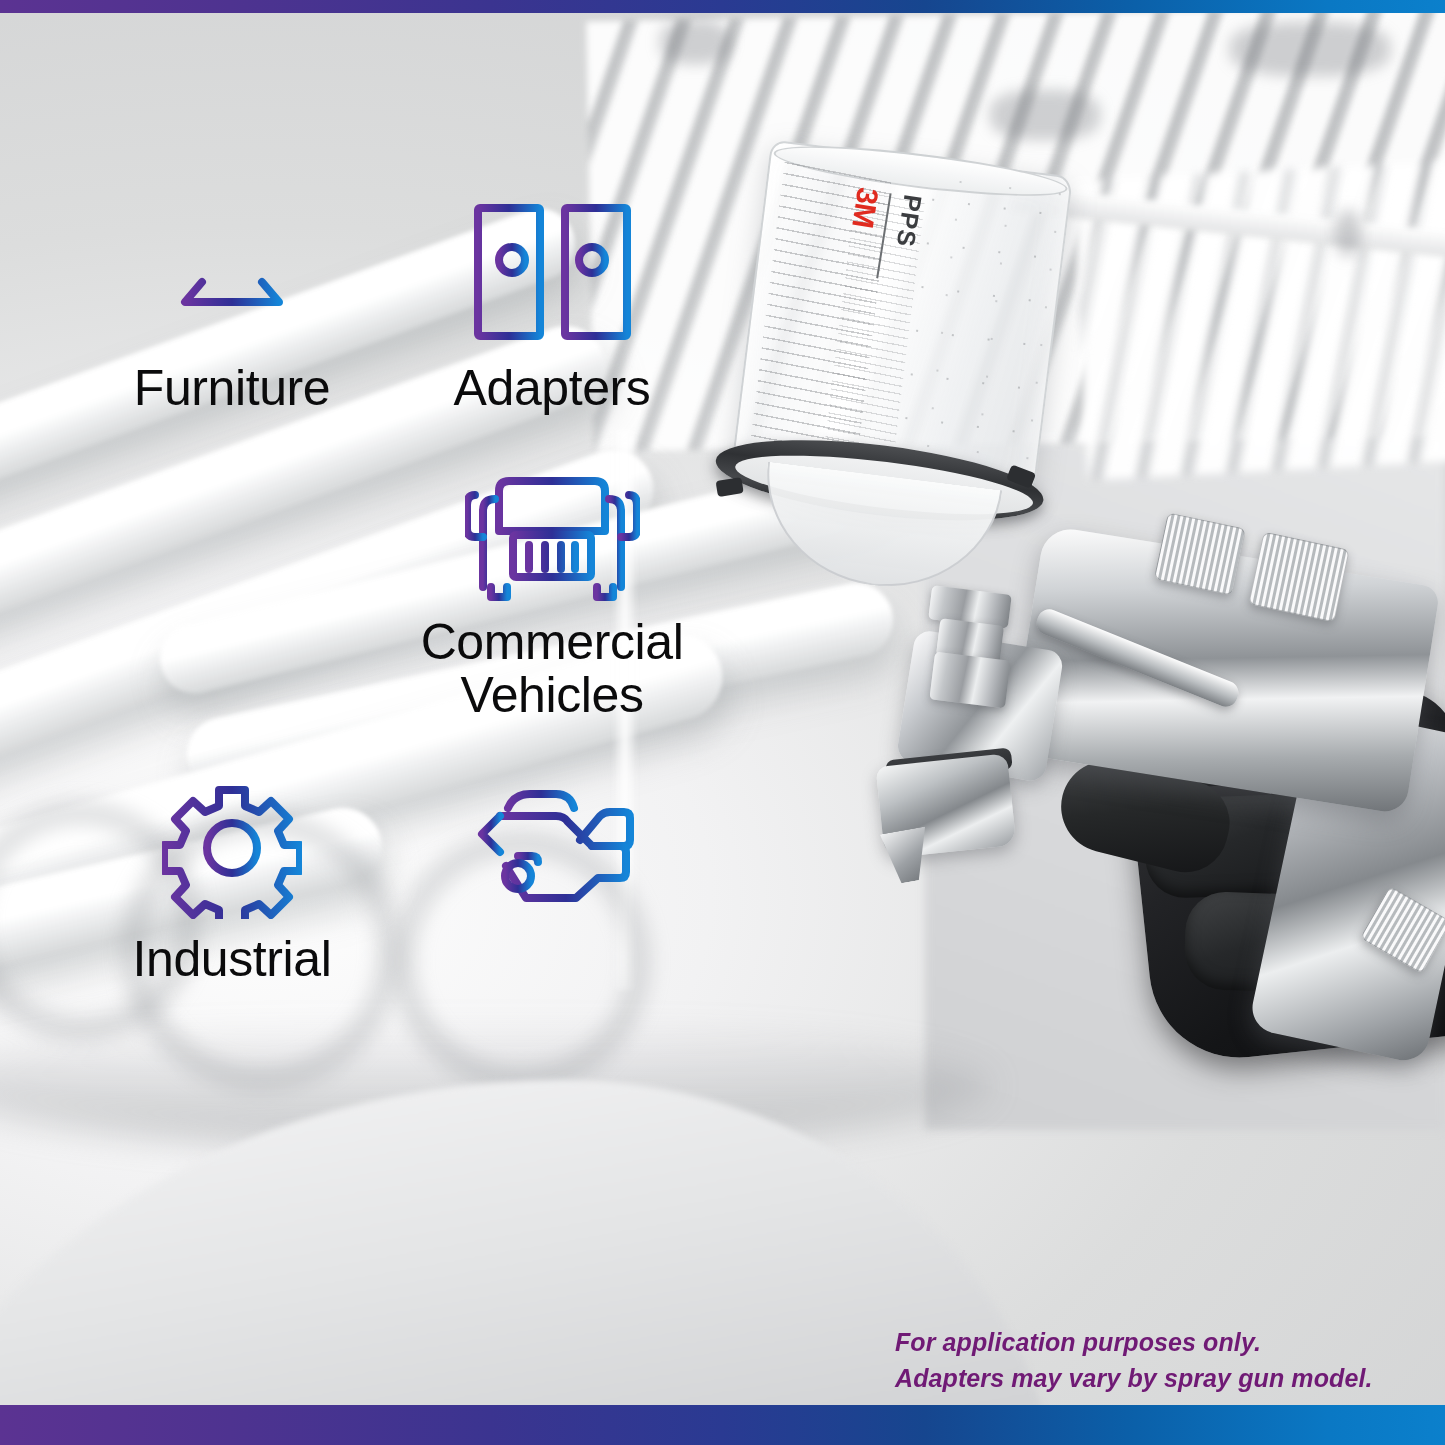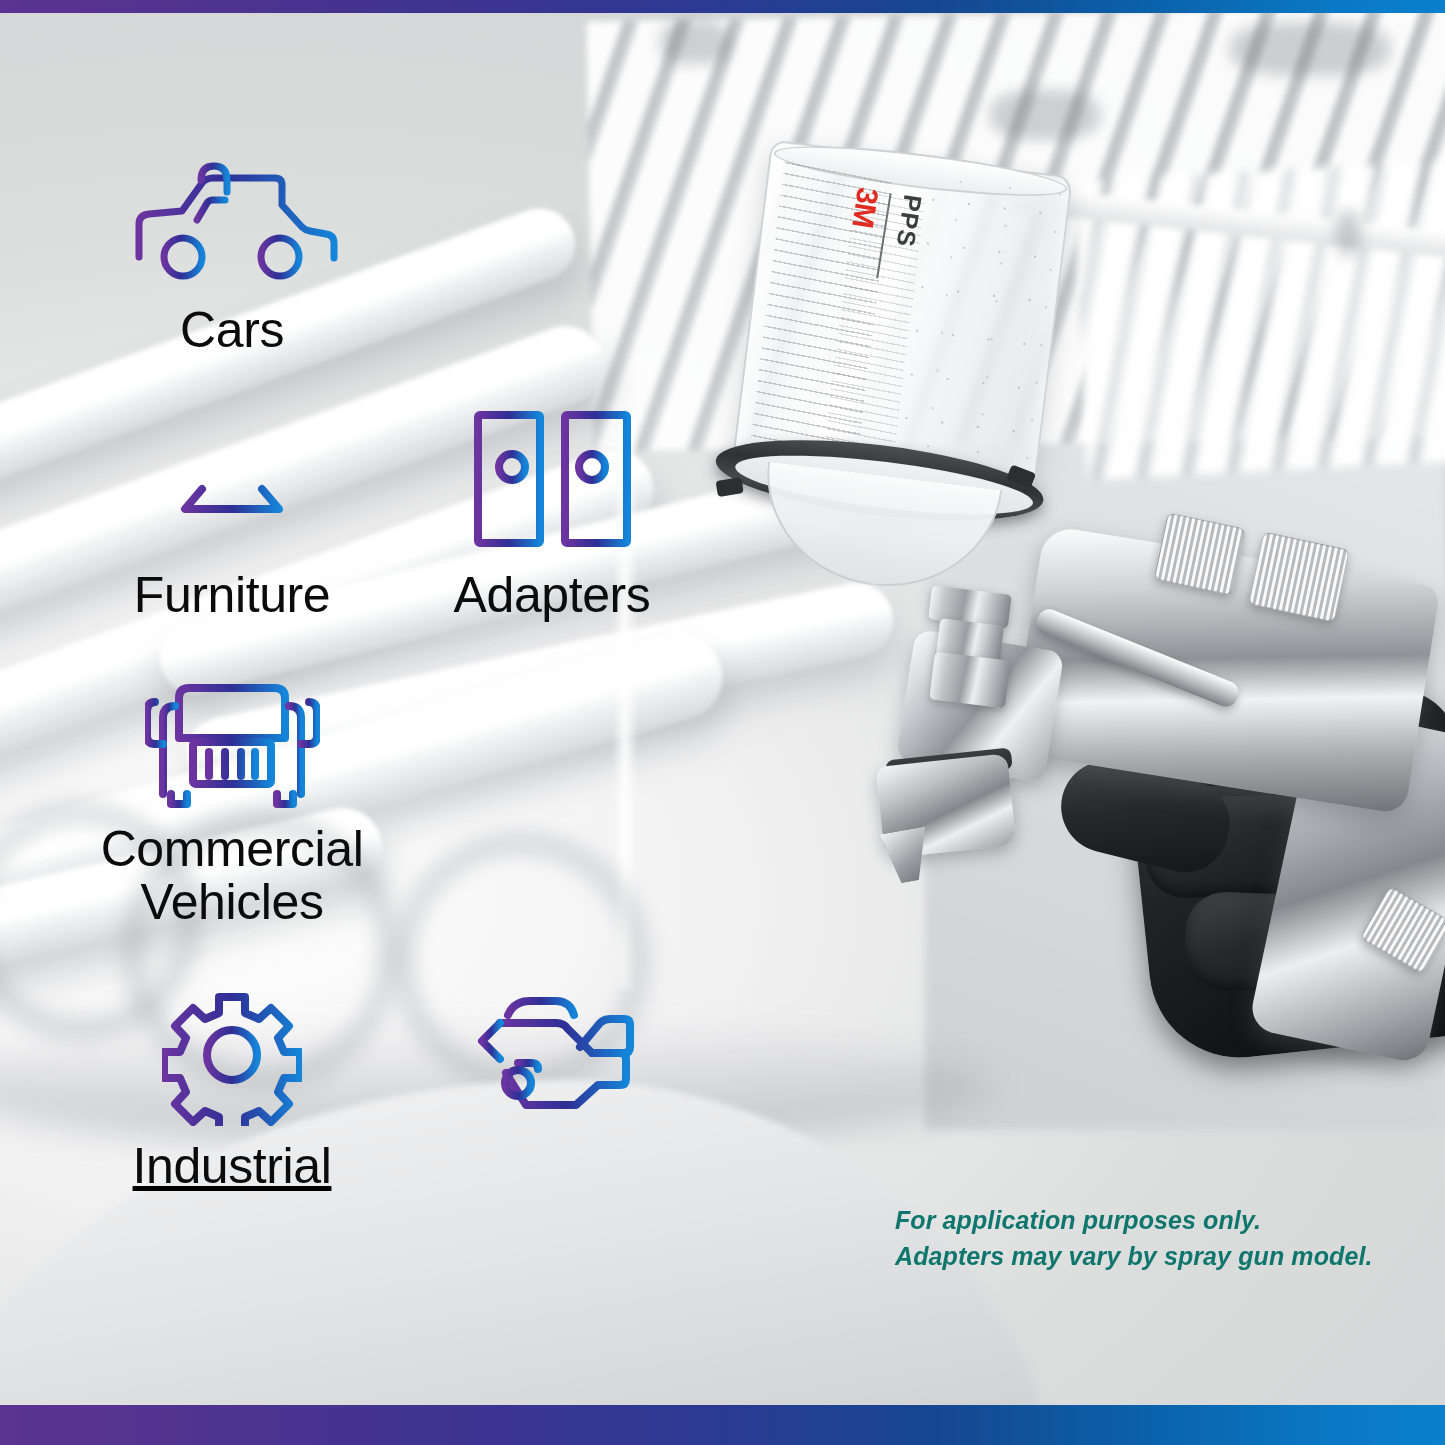--- a/index.html
+++ b/index.html
@@ -287,23 +287,23 @@
     margin-top:14px;
     font:400 50px/1.06 "Liberation Sans",sans-serif;
     color:#0b0b0c;
     text-align:center;
     letter-spacing:-.4px;
     white-space:pre-line;
   }
 
   
   .disclaimer{
-    position:absolute;left:895px;top:1202px;width:520px;
+    position:absolute;left:895px;top:1324px;width:520px;
     font:italic 700 25px/1.44 "Liberation Sans",sans-serif;
-    color:#0f766e;
+    color:#701a75;
     letter-spacing:.1px;
     white-space:pre-line;
   }
 
   
   .bar{
     position:absolute;left:0;width:100%;
     background:linear-gradient(90deg,
       #5b3392 0%,
       #4e3390 16%,
@@ -396,40 +396,20 @@
       <div class="cup-bottom"></div>
       <div class="cup-clip" style="left:-2px;top:352px;transform:rotate(-16deg);"></div>
       <div class="cup-clip" style="left:286px;top:306px;transform:rotate(14deg);"></div>
     </div>
   </div>
 
   <div class="grid">
 
     <div class="row">
 
-      <div class="cell">
-        <svg class="ico" width="215" height="140" viewBox="0 0 215 140">
-          <defs>
-              <linearGradient id="g1" x1="0" y1="0" x2="1" y2="0">
-            <stop offset="0" stop-color="#6b34a0"></stop>
-                <stop offset=".45" stop-color="#2e2f96"></stop>
-                <stop offset="1" stop-color="#1485d8"></stop>
-          </linearGradient>
-            </defs>
-          <g fill="none" stroke="url(#g1)" stroke-width="7" stroke-linecap="round" stroke-linejoin="round">
-            <path d="M14 107 V74 q0-9 10-10 l33-3 l20-28 q4-5 11-5 h62 q7 0 7 7 v20 l20 22 q3 3 8 4 l16 3 q8 1 8 9 v15"></path>
-            <path d="M14 107 h25 M76 107 h59 M177 107 h21"></path>
-            <circle cx="58" cy="107" r="19"></circle>
-            <circle cx="155" cy="107" r="19"></circle>
-            <path d="M76 30 q0-14 13-14 q13 0 13 14 v12"></path>
-            <path d="M72 70 l10-17 q2-3 6-3 h12"></path>
-          </g>
-        </svg>
-        <div class="cap">Cars</div>
-      </div>
 
     </div>
 
     <div class="row" style="margin-top:48px;">
 
       <div class="cell">
         <svg class="ico" width="130" height="150" viewBox="0 0 130 150">
           <defs>
               <linearGradient id="g3" x1="0" y1="0" x2="1" y2="0">
             <stop offset="0" stop-color="#6b34a0"></stop>
@@ -468,21 +448,21 @@
             <rect x="8" y="10" width="62" height="128" rx="2"></rect>
             <rect x="95" y="10" width="62" height="128" rx="2"></rect>
             <circle cx="42" cy="62" r="13"></circle>
             <circle cx="122" cy="62" r="13"></circle>
           </g>
         </svg>
         <div class="cap">Adapters</div>
       </div>
     </div>
 
-    <div class="row" style="margin-top:52px;">
+    <div class="row" style="margin-top:52px;justify-content:flex-end;">
 
       <div class="cell">
         <svg class="ico" width="175" height="135" viewBox="0 0 175 135">
           <defs>
               <linearGradient id="g5" x1="0" y1="0" x2="1" y2="0">
             <stop offset="0" stop-color="#6b34a0"></stop>
                 <stop offset=".5" stop-color="#2e2f96"></stop>
                 <stop offset="1" stop-color="#1485d8"></stop>
           </linearGradient>
             </defs>
@@ -500,21 +480,21 @@
             <path d="M26 120 v10 h16 v-10"></path>
             <path d="M132 120 v10 h16 v-10"></path>
           </g>
         </svg>
         <div class="cap">Commercial
 Vehicles</div>
       </div>
 
     </div>
 
-    <div class="row" style="margin-top:62px;text-decoration:underline;">
+    <div class="row" style="margin-top:62px;">
 
       <div class="cell">
         <svg class="ico" width="140" height="135" viewBox="0 0 140 135">
           <defs>
               <linearGradient id="g7" x1="0" y1="0" x2="1" y2="0">
             <stop offset="0" stop-color="#6b34a0"></stop>
                 <stop offset=".5" stop-color="#2e2f96"></stop>
                 <stop offset="1" stop-color="#1485d8"></stop>
           </linearGradient>
             </defs>

